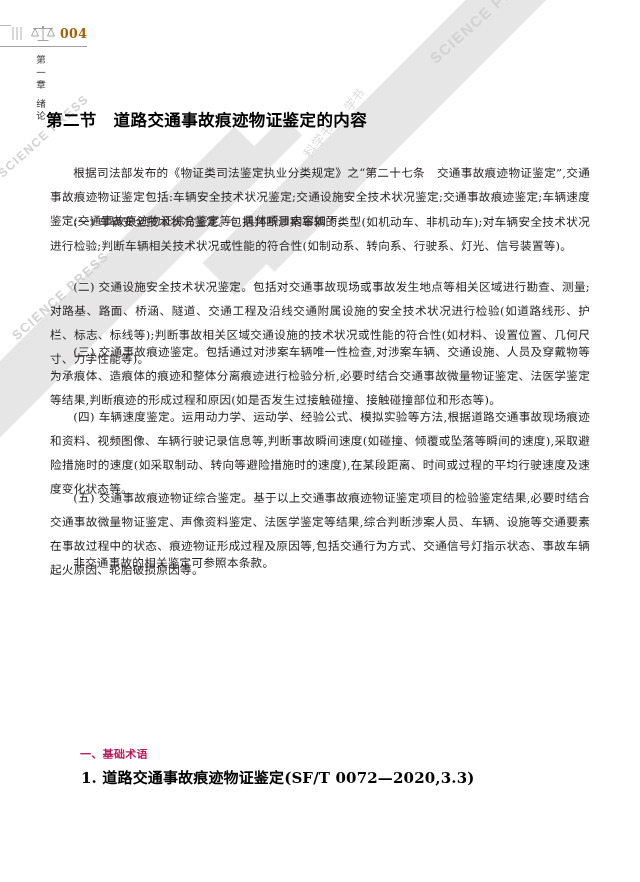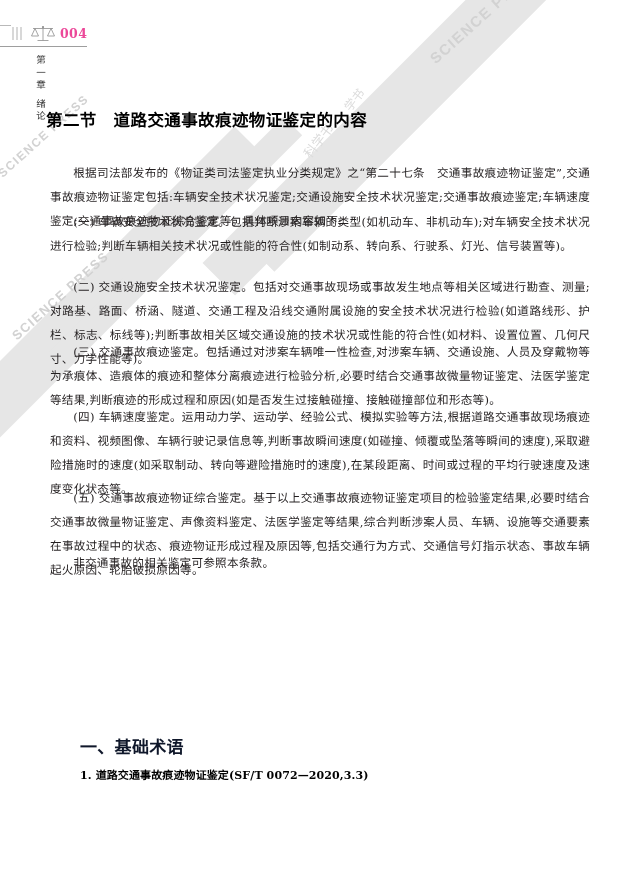--- a/index.html
+++ b/index.html
@@ -140,21 +140,21 @@
     width: 26px;
     height: 20px;
   }
   .page-number {
     position: absolute;
     left: 60px;
     top: 26px;
     font-family: "DejaVu Serif", "Liberation Serif", serif;
     font-weight: 700;
     font-size: 12.5px;
-    color: #ec4899;
+    color: #a16207;
     letter-spacing: 0.4px;
   }
   .header-underline {
     position: absolute;
     left: 0;
     top: 46px;
     width: 87px;
     height: 0;
     border-top: 1px solid #9e9e9e;
   }
@@ -222,38 +222,38 @@
   .b-p4   { top: 336px; }
   .b-p5   { top: 401px; }
   .b-p6   { top: 482px; }
   .b-p7   { top: 547px; }
   .b-p8   { top: 641px; }
 
   h3.sub-heading {
     position: absolute;
     left: 0;
     width: 548px;
-    margin: 0;
+    margin: 12px;
     font-family: "DejaVu Sans", "Liberation Sans", sans-serif;
     font-weight: 700;
-    font-size: 17px;
-    color: #0f172a;
+    font-size: 11px;
+    color: #be185d;
     text-indent: 2em;
     letter-spacing: 0.3px;
   }
   .b-h1 { top: 733px; }
 
   h4.term-heading {
     position: absolute;
-    left: 12px;
+    left: 5px;
     width: 548px;
     margin: 0;
     font-family: "DejaVu Serif", "Liberation Serif", serif;
     font-weight: 700;
-    font-size: 11px;
+    font-size: 15px;
     color: #000000;
     text-indent: 2em;
     letter-spacing: 0.01em;
   }
   .b-h2 { top: 766px; }
   .b-p9 { top: 786px; }
 </style>
 </head>
 <body>
 

